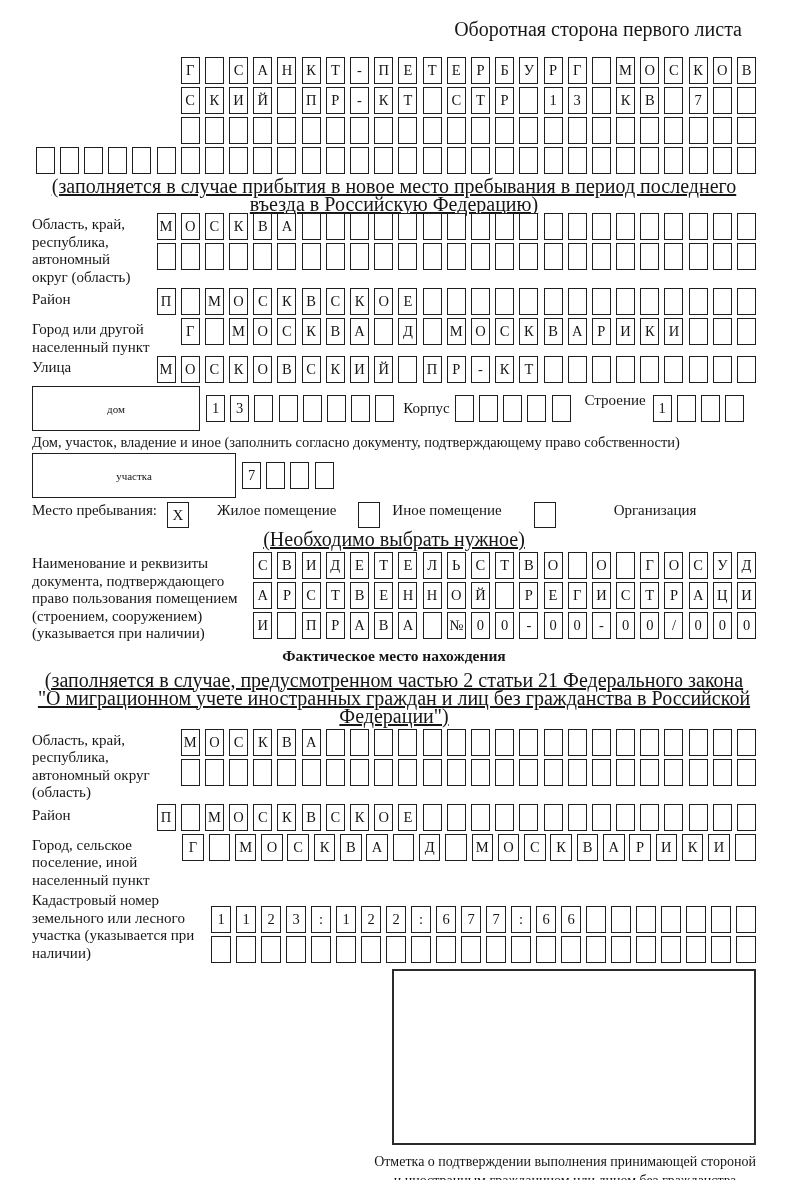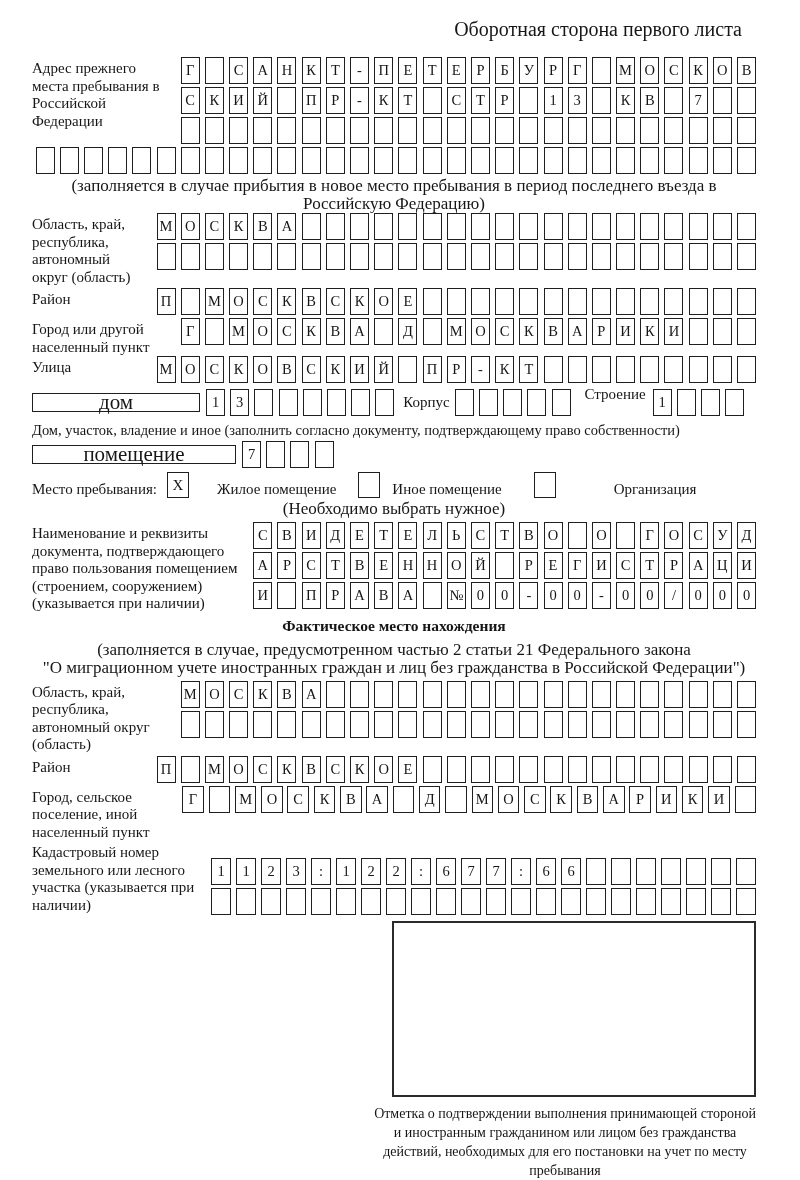--- a/index.html
+++ b/index.html
@@ -20,53 +20,52 @@
     flex:0 0 19px; width:19px; height:27px; border:1.8px solid #1f1f1f;
     display:flex; align-items:center; justify-content:center;
     font-size:14.5px; background:#fff;
   }
   .cells.md { gap:5px; }
   .cells.md .cell { flex-basis:20px; width:20px; }
   .cells.lg { gap:4.8px; }
   .cells.lg .cell { flex-basis:21.5px; width:21.5px; }
 
   .note { font-size:14.5px; line-height:18px; margin:2px 0 2px; }
-  .note-center { text-align:center; font-size:17px; line-height:18px; }
+  .note-center { text-align:center; font-size:20px; line-height:18px;text-decoration:underline; }
   .h2 { text-align:center; font-weight:bold; font-size:16.5px; margin:4px 0 6px; }
   .h3 { text-align:center; font-weight:bold; font-size:15.5px; margin:4px 0 6px; }
 
   .house-row, .apt-row { display:flex; align-items:center; margin:2px 0 2px; }
   .wide-box {
-    border:1.8px solid #1f1f1f; height:19px; display:flex;
-    align-items:center; justify-content:center; font-size:21px;
+    border:1.8px solid #1f1f1f; height:45px; display:flex;
+    align-items:center; justify-content:center; font-size:11px;
   }
   .inline-label { font-size:15px; }
 
-  .stay-row { display:flex; align-items:flex-end; margin:4px 0 2px; }
+  .stay-row { display:flex; align-items:flex-start; margin:4px 0 2px; }
   .cbx {
     width:22px; height:26px; border:1.8px solid #1f1f1f; display:flex;
     align-items:center; justify-content:center; font-size:15px;
   }
 
   .stamp-box { width:364px; height:176px; border:2px solid #2b2b2b; margin:6px 0 0 auto; }
   .stamp-caption {
     width:382px; margin:7px 0 0 auto; text-align:center;
     font-size:14px; line-height:19px;
   }
   .mb2 { margin-bottom:2px; } .mb3 { margin-bottom:3px; } .mb4 { margin-bottom:4px; }
 </style>
 </head>
 <body>
 
 <div class="page">
 
   <div class="header-note">Оборотная сторона первого листа</div>
 
   <div class="field">
-    <div class="flabel" style="width:142px">Адрес прежнего места пребывания в Российской Федерации</div>
     <div class="frows">
       <div class="cells">
           <div class="cell">Г</div>
           <div class="cell"></div>
           <div class="cell">С</div>
           <div class="cell">А</div>
           <div class="cell">Н</div>
           <div class="cell">К</div>
           <div class="cell">Т</div>
           <div class="cell">-</div>
@@ -358,21 +357,21 @@
     <div class="cells">
         <div class="cell">1</div>
         <div class="cell"></div>
         <div class="cell"></div>
         <div class="cell"></div>
       </div>
   </div>
   <div class="note">Дом, участок, владение и иное (заполнить согласно документу, подтверждающему право собственности)</div>
 
   <div class="apt-row">
-    <div class="wide-box" style="width:204px">помещение</div>
+    <div class="wide-box" style="width:204px">участка</div>
     <div class="cells" style="margin-left:6px">
         <div class="cell">7</div>
         <div class="cell"></div>
         <div class="cell"></div>
         <div class="cell"></div>
       </div>
   </div>
 
   <div class="stay-row">
     <span class="inline-label">Место пребывания:</span>

